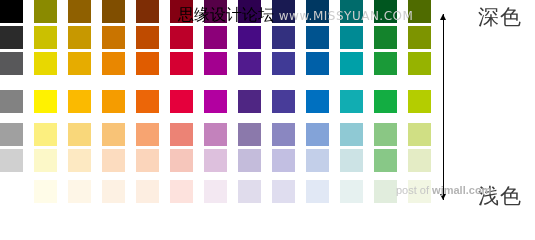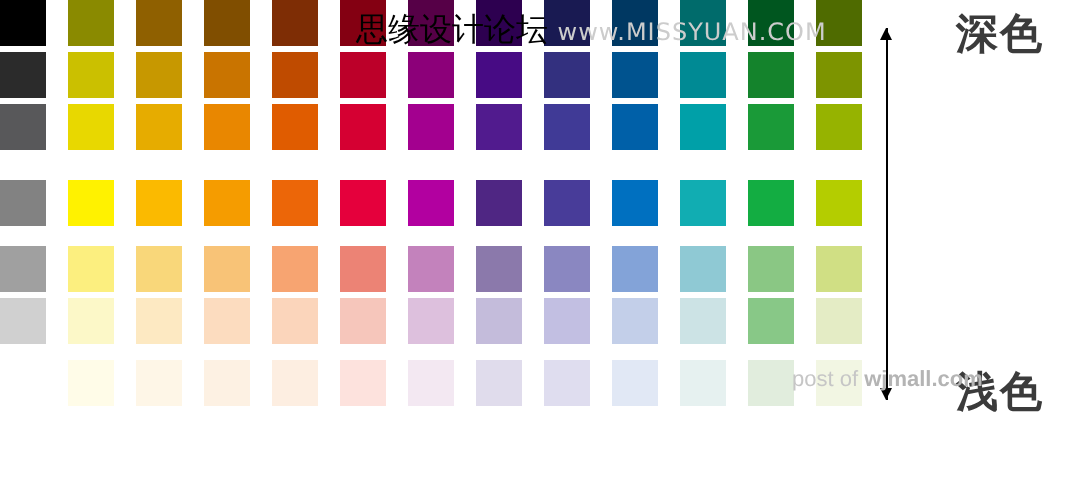--- a/index.html
+++ b/index.html
@@ -75,21 +75,20 @@
   }
   
   .axis-label {
     position: absolute;
     font-family: "DejaVu Sans", sans-serif;
     font-size: 21px;
     line-height: 1;
     color: #3b3b3b;
     white-space: nowrap;
     letter-spacing: 1px;
-    font-weight: bold;
   }
   #label-dark  { left: 478px; top: 7px; }
   #label-light { left: 478px; top: 186px; }
   
   #watermark-top {
     position: absolute;
     left: 368px;
     top: 7px;
     font-family: "DejaVu Sans", sans-serif;
     font-size: 15px;

